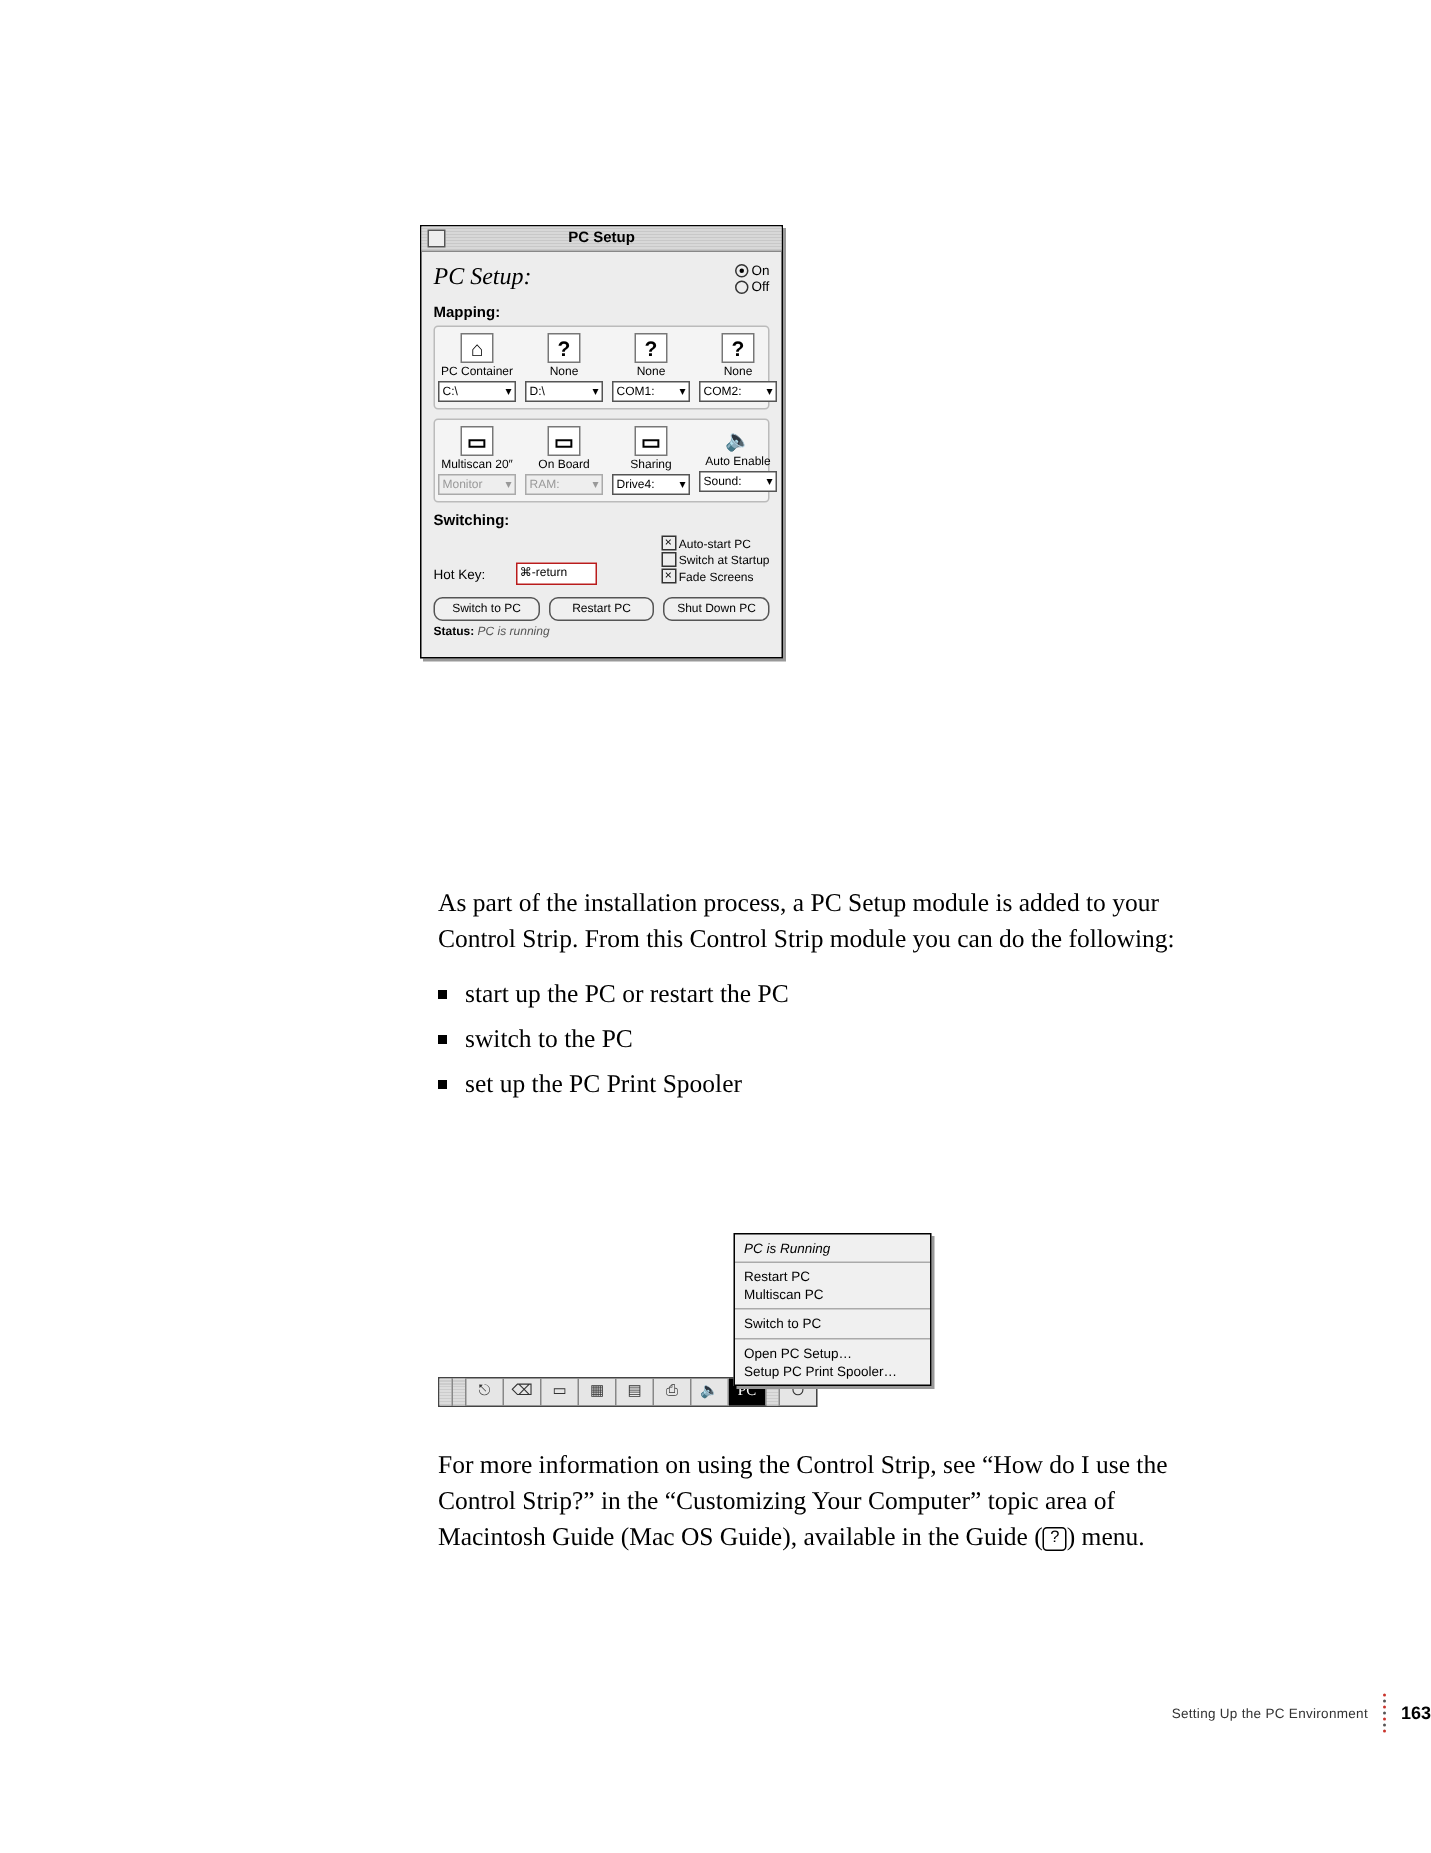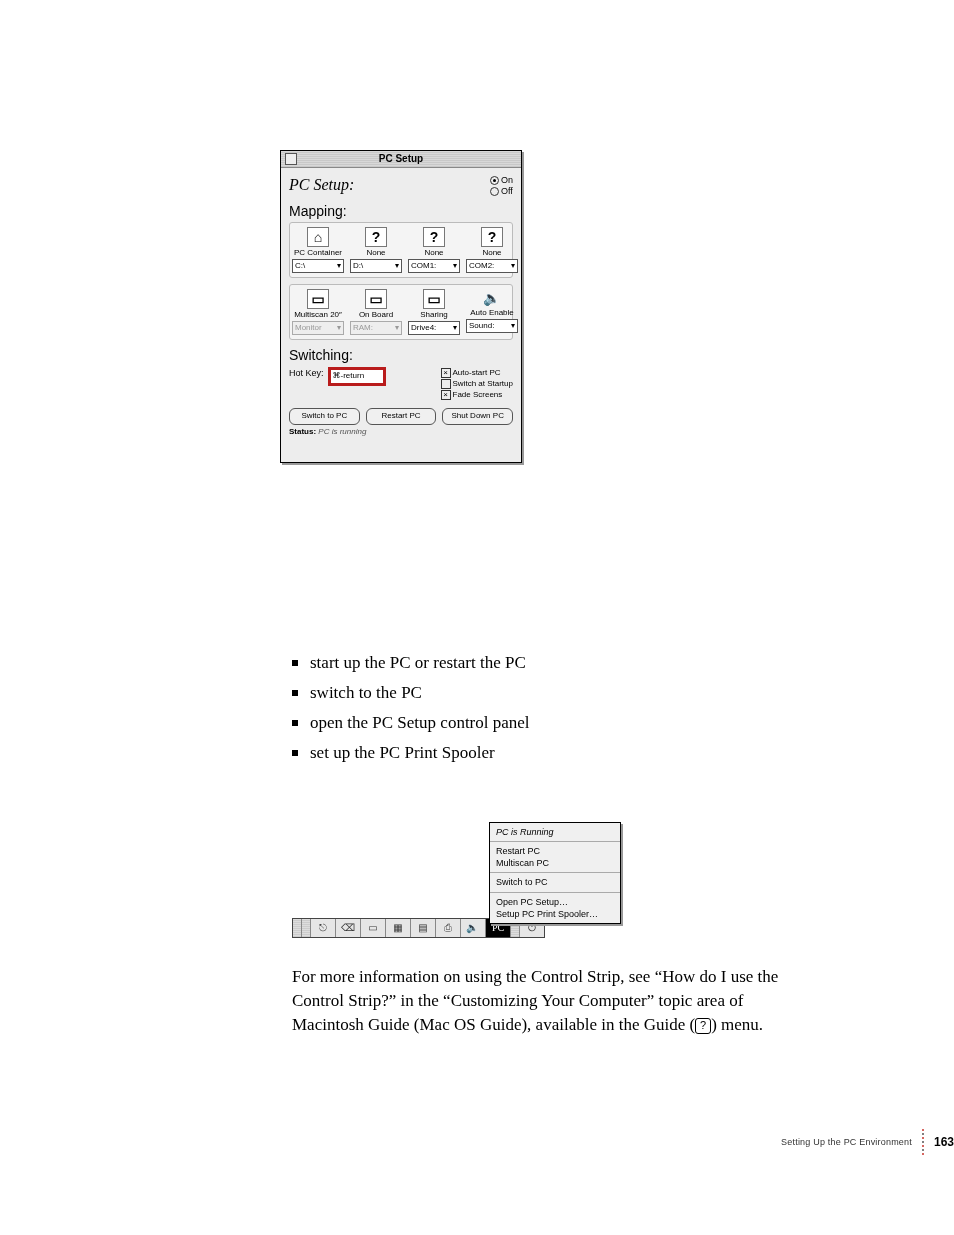--- a/index.html
+++ b/index.html
@@ -46,21 +46,21 @@
     background: #eee;
   }
   .dlg-title {
     position: absolute;
     left: 0; right: 0;
     text-align: center;
     font-weight: bold;
     font-size: 10px;
     line-height: 16px;
   }
-  .dlg-body { padding: 4px 8px 24px 8px; border-radius: 14px; }
+  .dlg-body { padding: 4px 8px 11px 8px; border-radius: 14px; }
   .dlg-row { display: flex; align-items: center; justify-content: space-between; }
   .dlg-hdr {
     font-style: italic;
     font-family: "Times New Roman", serif;
     font-size: 16px;
     padding: 2px 0 4px 0;
   }
   .radio-col { font-size: 9px; line-height: 11px; }
   .radio {
     display: inline-block;
@@ -71,21 +71,21 @@
     margin-right: 2px;
   }
   .radio.on::after {
     content: "";
     display: block;
     width: 3px; height: 3px;
     background: #000;
     border-radius: 50%;
     margin: 2px;
   }
-  .sect-label { font-weight: normal; font-size: 14px; margin: 2px 0; }
+  .sect-label { font-weight: bold; font-size: 10px; margin: 2px 0; }
   .map-grid {
     display: flex;
     gap: 6px;
     padding: 4px 2px;
     border: 1px solid #bbb;
     border-radius: 3px;
     margin: 2px 0 6px 0;
     background: #f4f4f4;
     justify-content: space-between;
   }
@@ -125,24 +125,24 @@
     background: #eee;
     text-align: right;
   }
   .dd-arrow { font-size: 8px; }
   .sw-row {
     display: flex;
     justify-content: space-between;
     gap: 8px;
     margin-top: 2px;
   }
-  .sw-left { display: flex; align-items: flex-start; gap: 4px; }
+  .sw-left { display: flex; align-items: flex-end; gap: 20px; }
   .sw-input {
     width: 48px;
-    border: 3px solid #b91c1c;
+    border: 1px solid #b91c1c;
     background: #fff;
     font-size: 8px;
     padding: 1px 2px;
   }
   .sw-checks { font-size: 8px; line-height: 11px; }
   .chk {
     display: inline-block;
     width: 8px; height: 8px;
     border: 1px solid #333;
     vertical-align: middle;
@@ -435,25 +435,25 @@
       </div>
 
       <div class="dlg-status">
         <span class="lbl">Status:</span>
         <span class="val">PC is running</span>
       </div>
     </div>
   </div>
 
 
+  <div class="body-text">As part of the installation process, a PC Setup module is added to your Control Strip. From this Control Strip module you can do the following:</div>
 
   <ul class="bullets">
     <li>start up the PC or restart the PC</li>
     <li>switch to the PC</li>
-    <li>open the PC Setup control panel</li>
     <li>set up the PC Print Spooler</li>
   </ul>
 
   <div class="cs-wrap">
     <div class="cs-popup">
       <div class="grp hdr">PC is Running</div>
       <div class="grp">
         <div>Restart PC</div>
         <div>Multiscan PC</div>
       </div>

